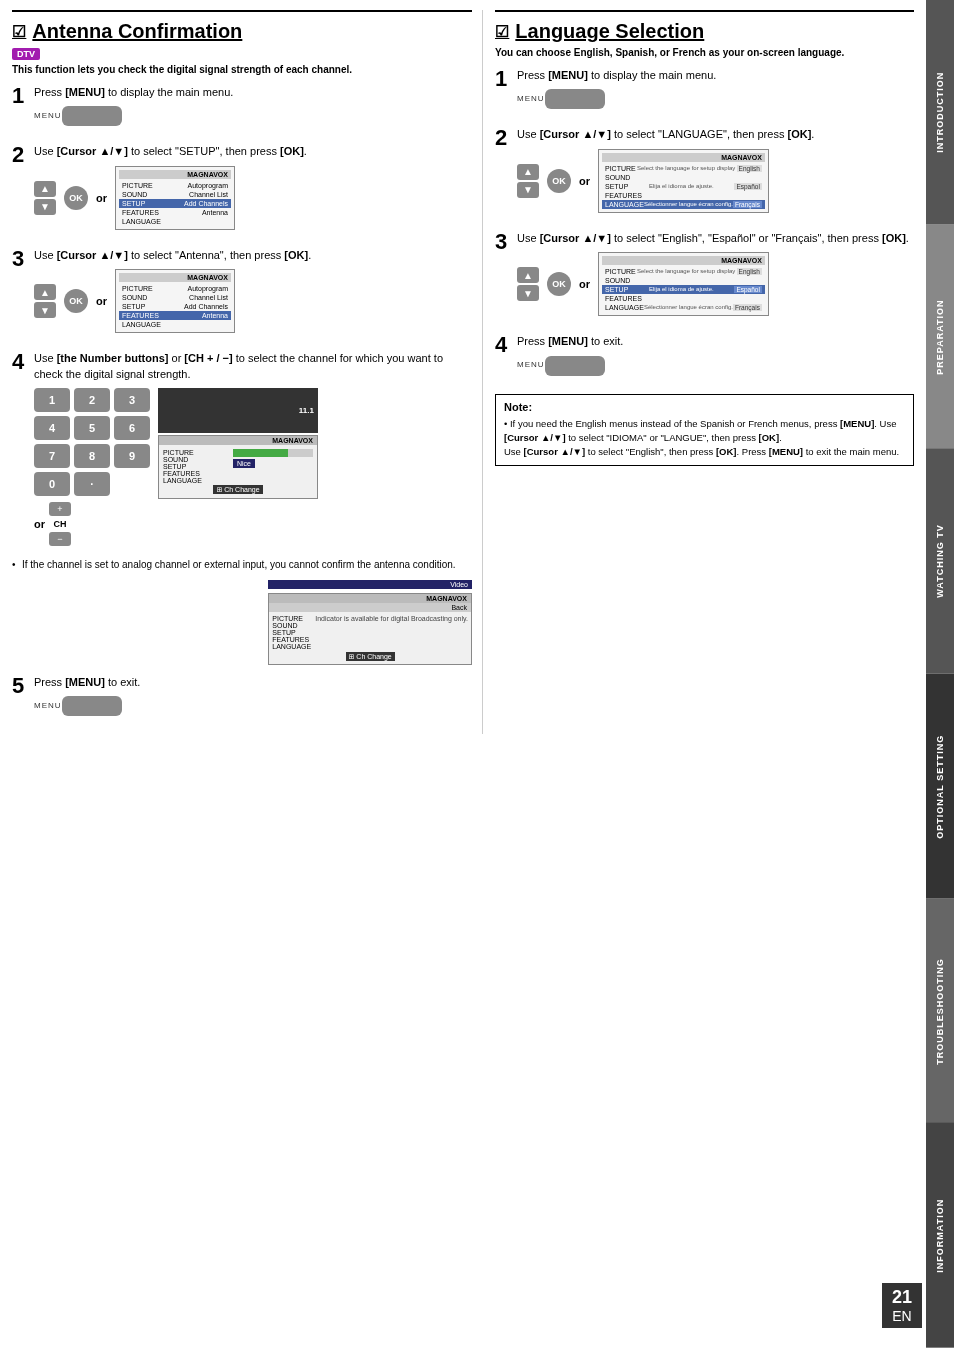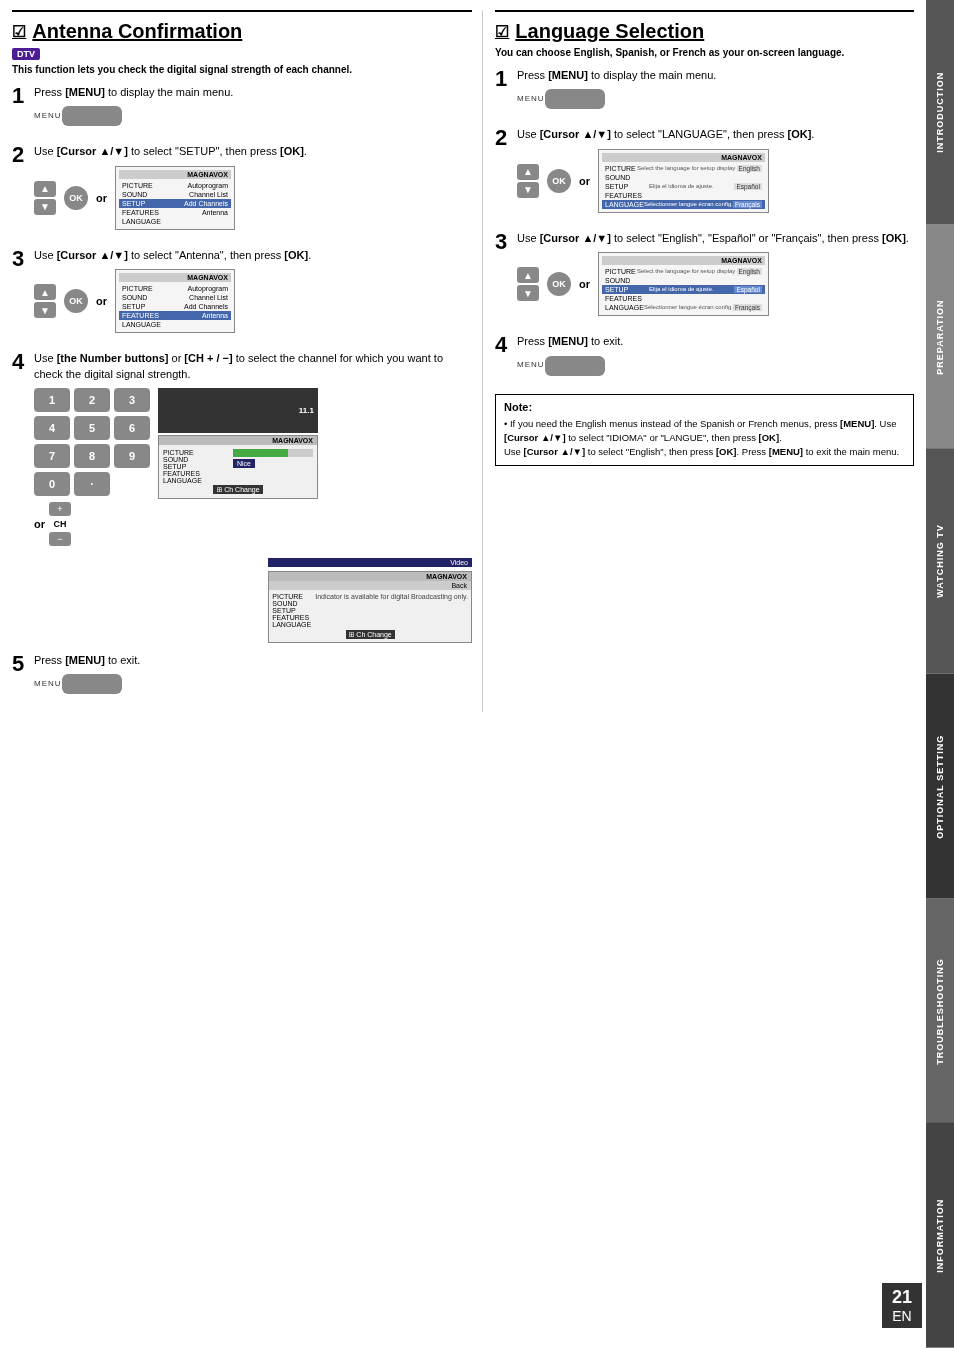--- a/index.html
+++ b/index.html
@@ -76,21 +76,21 @@
       margin-bottom: 4px;
       display: flex;
       align-items: center;
       gap: 6px;
     }
     .checkmark {
       font-size: 16px;
       font-weight: bold;
     }
     .dtv-badge {
-      background: #4c1d95;
+      background: #a21caf;
       color: #fff;
       font-size: 9px;
       font-weight: bold;
       padding: 1px 5px;
       border-radius: 2px;
       display: inline-block;
       margin-bottom: 4px;
     }
     .subtitle {
       font-size: 10px;
@@ -522,20 +522,23 @@
                   <span style="background:#333; color:#fff; font-size:7px; padding:1px 3px;">⊞ Ch Change</span>
                 </div>
               </div>
             </div>
           </div>
         </div>
       </div>
     </div>
 
     
+    <div class="bullet-section">
+      <div class="bullet-item">If the channel is set to analog channel or external input, you cannot confirm the antenna condition.</div>
+    </div>
 
     
     <div style="display:flex; justify-content:flex-end; margin-bottom:6px;">
       <div>
         <div style="background:#226; color:#fff; font-size:7px; padding:1px 4px; text-align:right; margin-bottom:1px;">Video</div>
         <div class="video-screen">
           <div style="background:#bbb; text-align:right; padding:1px 4px; font-size:7px; font-weight:bold;">MAGNAVOX</div>
           <div style="background:#ccc; text-align:right; font-size:7px; padding:1px 4px;">Back</div>
           <div style="display:flex; gap:4px; padding:3px;">
             <div style="font-size:7px;">

